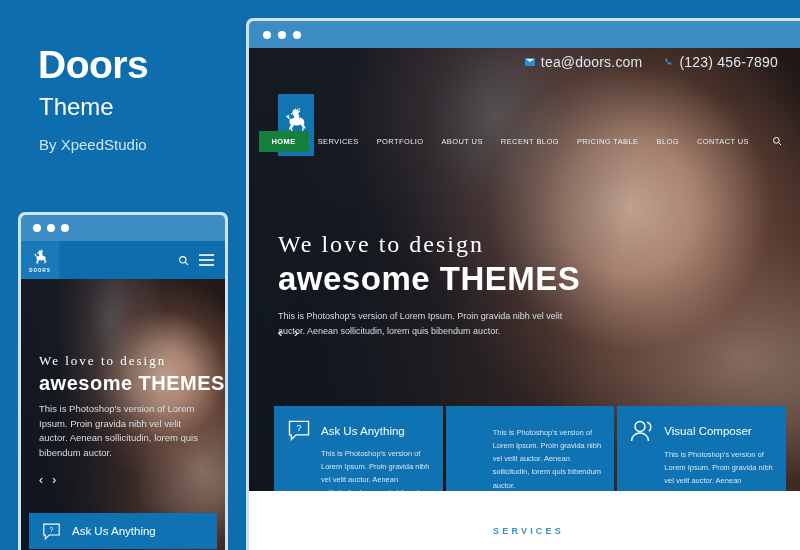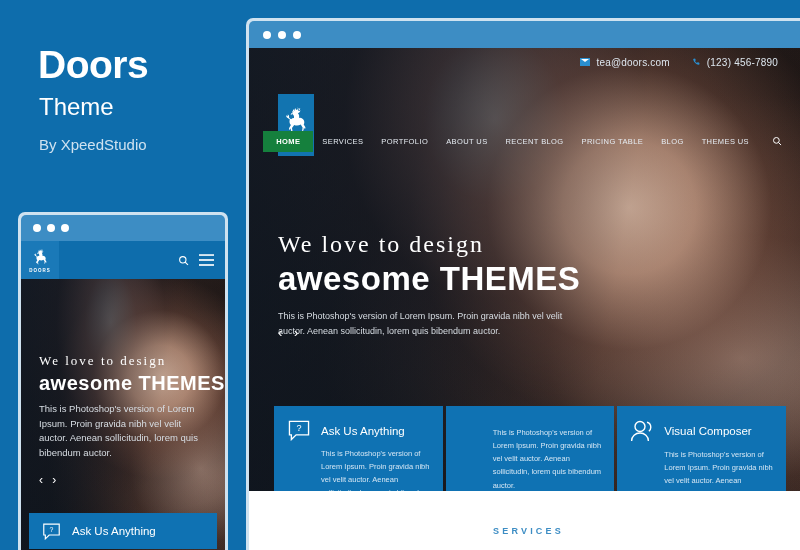--- a/index.html
+++ b/index.html
@@ -223,21 +223,21 @@
     gap: 22px;
     padding-right: 30px;
     box-sizing: border-box;
     z-index: 5;
   }
   .topbar-item {
     display: flex;
     align-items: center;
     gap: 6px;
     color: #dde6ee;
-    font-size: 10px;
+    font-size: 14px;
     letter-spacing: 0.2px;
   }
   .mail-badge {
     width: 10px; height: 8px;
     background: #2a8fd0;
     display: inline-block;
     position: relative;
   }
   .mail-badge:after {
     content: "";
@@ -483,21 +483,21 @@
       </div>
 
       <nav id="desktop-nav">
         <span class="nav-item active">HOME</span>
         <span class="nav-item">SERVICES</span>
         <span class="nav-item">PORTFOLIO</span>
         <span class="nav-item">ABOUT US</span>
         <span class="nav-item">RECENT BLOG</span>
         <span class="nav-item">PRICING TABLE</span>
         <span class="nav-item">BLOG</span>
-        <span class="nav-item">THEMES US</span>
+        <span class="nav-item">CONTACT US</span>
         <span id="nav-search">
           <svg width="10" height="10" viewBox="0 0 16 16" fill="none" stroke="#ffffff" stroke-width="1.6">
             <circle cx="7" cy="7" r="4.6"></circle>
               <line x1="10.4" y1="10.4" x2="14.5" y2="14.5"></line>
           </svg>
         </span>
       </nav>
 
       <div id="desktop-hero-text">
         <div class="hero-kicker">We love to design</div>

